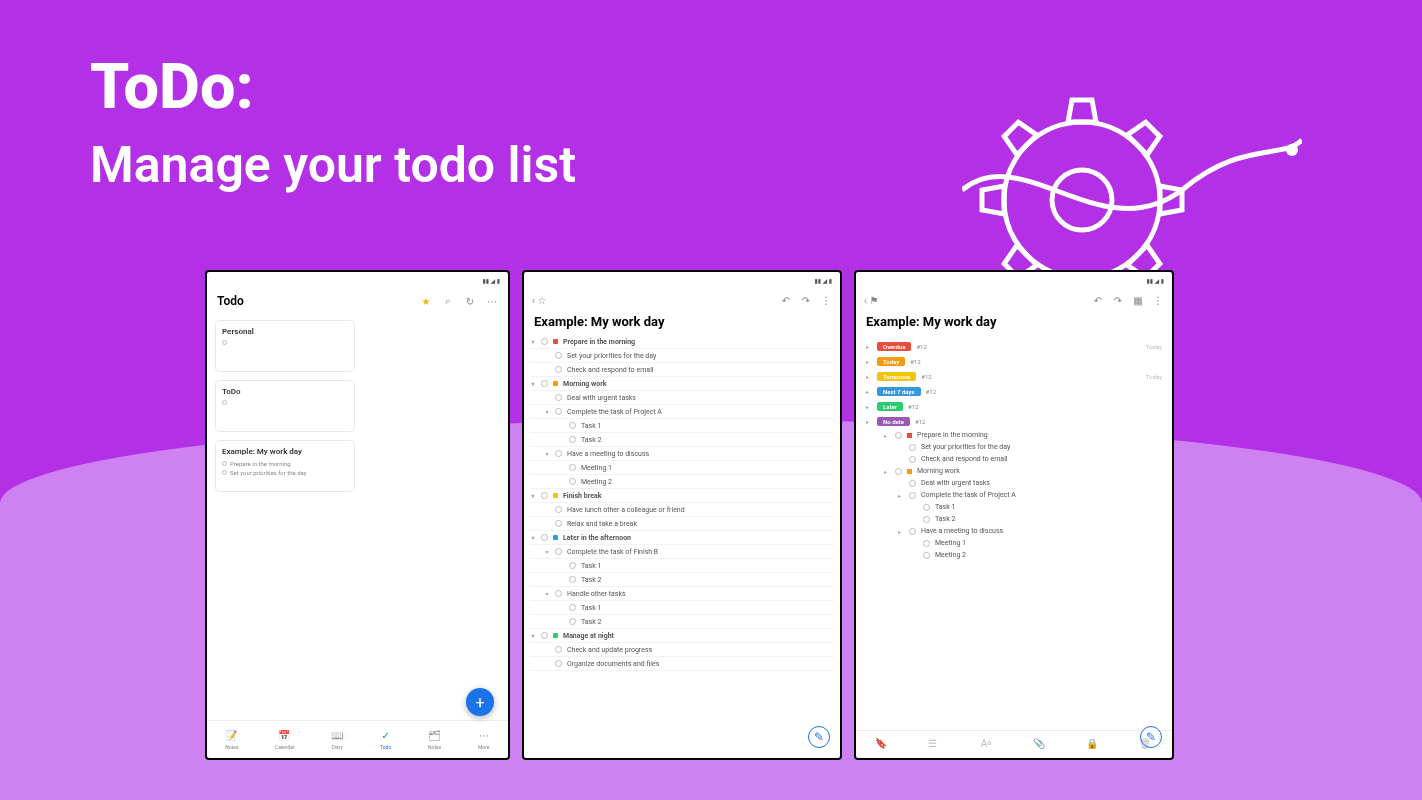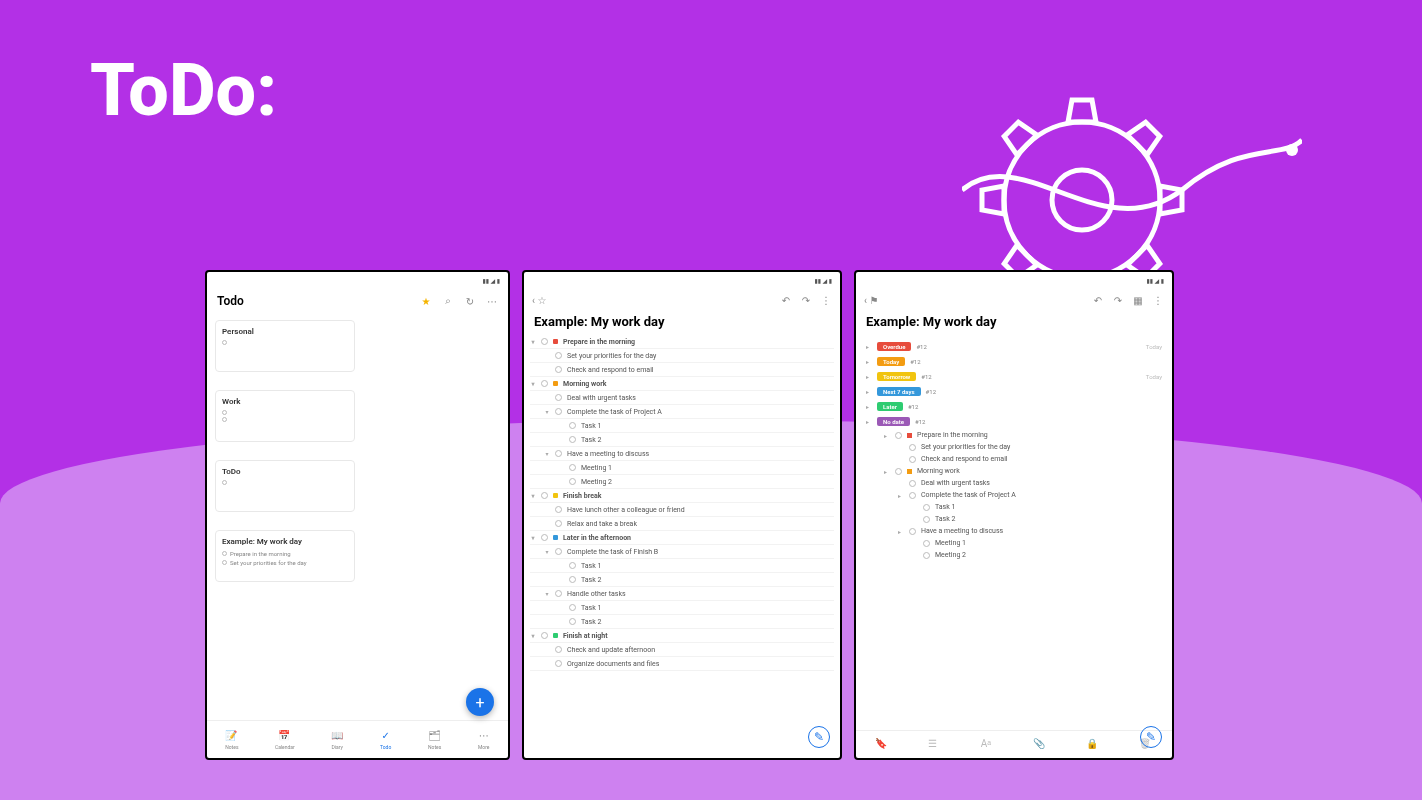--- a/index.html
+++ b/index.html
@@ -1,33 +1,33 @@
 <!DOCTYPE html>
 <html><head>
 <meta charset="utf-8">
 <style>
 *{margin:0;padding:0;box-sizing:border-box;font-family:-apple-system,BlinkMacSystemFont,"Segoe UI",Roboto,sans-serif}
 body{width:1422px;height:800px;background:#b330e6;position:relative;overflow:hidden}
 .wave{position:absolute;bottom:0;left:0;width:100%;height:380px;background:#ce81f0;border-radius:60% 60% 0 0/100px 100px 0 0;z-index:0}
 .gear-wrap{position:absolute;top:50px;right:120px;z-index:1}
 .heading{position:absolute;top:55px;left:90px;color:#fff;z-index:3}
-.heading h1{font-size:72px;font-weight:800;line-height:1}
+.heading h1{font-size:63px;font-weight:800;line-height:1}
 .heading h2{font-size:50px;font-weight:600;margin-top:18px}
 .screens{position:absolute;top:270px;left:205px;display:flex;gap:12px;z-index:4}
 .phone{width:305px;height:490px;background:#fff;border:2px solid #000;border-radius:4px;display:flex;flex-direction:column;overflow:hidden}
 .phone.p2{width:320px}
 .phone.p3{width:320px}
 .status-bar{height:16px;display:flex;justify-content:space-between;align-items:center;padding:0 8px;font-size:6px;color:#555}
 .status-bar .right{display:flex;gap:2px}
 .topbar{height:26px;display:flex;align-items:center;padding:0 10px;justify-content:space-between}
 .topbar .title{font-size:12px;font-weight:600}
 .topbar .icons{display:flex;gap:10px;align-items:center}
 .icn{width:12px;height:12px;display:inline-flex;align-items:center;justify-content:center;font-size:10px;color:#888}
 .icn.star{color:#f5b400}
-.cards{display:flex;flex-wrap:wrap;gap:18px;padding:6px 8px}
+.cards{display:flex;flex-wrap:wrap;gap:8px;padding:6px 8px}
 .card{width:calc(50% - 3px);background:#fff;border:1px solid #e8e8e8;border-radius:4px;padding:6px;font-size:7px;color:#333;min-height:52px;position:relative}
 .card-title{font-size:8px;font-weight:600;margin-bottom:4px}
 .card-line{display:flex;align-items:center;gap:3px;font-size:6px;color:#888;margin-bottom:2px}
 .card-line .circ{width:5px;height:5px;border:1px solid #bbb;border-radius:50%}
 .card-date{position:absolute;bottom:3px;left:6px;font-size:5px;color:#bbb}
 .fab{position:absolute;bottom:42px;right:14px;width:28px;height:28px;background:#1a73e8;border-radius:50%;display:flex;align-items:center;justify-content:center;color:#fff;font-size:16px;box-shadow:0 2px 6px rgba(0,0,0,.3)}
 .bottom-nav{height:38px;border-top:1px solid #eee;display:flex;justify-content:space-around;align-items:center;margin-top:auto}
 .nav-item{display:flex;flex-direction:column;align-items:center;gap:2px;font-size:5px;color:#888}
 .nav-item.active{color:#1a73e8}
 .nav-icn{width:12px;height:12px;display:flex;align-items:center;justify-content:center;font-size:10px}
@@ -86,20 +86,21 @@
       <path d="M0,-100 L10,-100 L14,-78 L-14,-78 L-10,-100 Z" transform="rotate(270)"></path>
       <path d="M0,-100 L10,-100 L14,-78 L-14,-78 L-10,-100 Z" transform="rotate(315)"></path>
       <circle cx="0" cy="0" r="78"></circle>
     </g>
   </g>
 </svg>
 </div>
 
 <div class="heading">
   <h1>ToDo:</h1>
+  <h2>Manage your todo list</h2>
 </div>
 
 <div class="screens">
 
 <div class="phone p1">
   <div class="status-bar">
         <span></span>
         <span class="right">▮▮ ◢ ▮</span>
       </div>
   <div class="topbar">
@@ -114,32 +115,20 @@
   <div class="cards" id="s1-cards">
         <div class="card">
           <div class="card-title">Personal</div>
           <div class="card-line">
             <span class="circ"></span>
             <span></span>
           </div>
           <div class="card-date"></div>
         </div>
         <div class="card">
-          <div class="card-title">Work</div>
-          <div class="card-line">
-            <span class="circ"></span>
-            <span></span>
-          </div>
-          <div class="card-line">
-            <span class="circ"></span>
-            <span></span>
-          </div>
-          <div class="card-date"></div>
-        </div>
-        <div class="card">
           <div class="card-title">ToDo</div>
           <div class="card-line">
             <span class="circ"></span>
             <span></span>
           </div>
           <div class="card-date"></div>
         </div>
         <div class="card">
           <div class="card-title">Example: My work day</div>
           <div class="card-line">
@@ -303,26 +292,26 @@
         </div>
         <div class="task i2">
           <span class="toggle"></span>
           <span class="cb"></span>
           <span>Task 2</span>
         </div>
         <div class="task i0 bold-t">
           <span class="toggle">▾</span>
           <span class="cb"></span>
           <span class="flag" style="background:#2ecc71"></span>
-          <span>Finish at night</span>
-        </div>
-        <div class="task i1">
-          <span class="toggle"></span>
-          <span class="cb"></span>
-          <span>Check and update afternoon</span>
+          <span>Manage at night</span>
+        </div>
+        <div class="task i1">
+          <span class="toggle"></span>
+          <span class="cb"></span>
+          <span>Check and update progress</span>
         </div>
         <div class="task i1">
           <span class="toggle"></span>
           <span class="cb"></span>
           <span>Organize documents and files</span>
         </div>
       </div>
   <div class="fab2">✎</div>
 </div>
 

